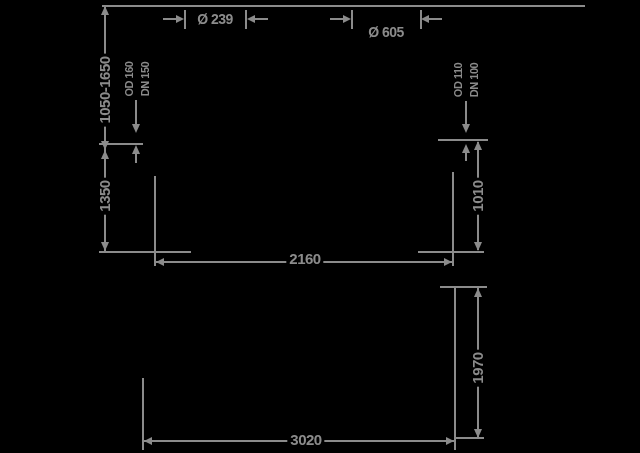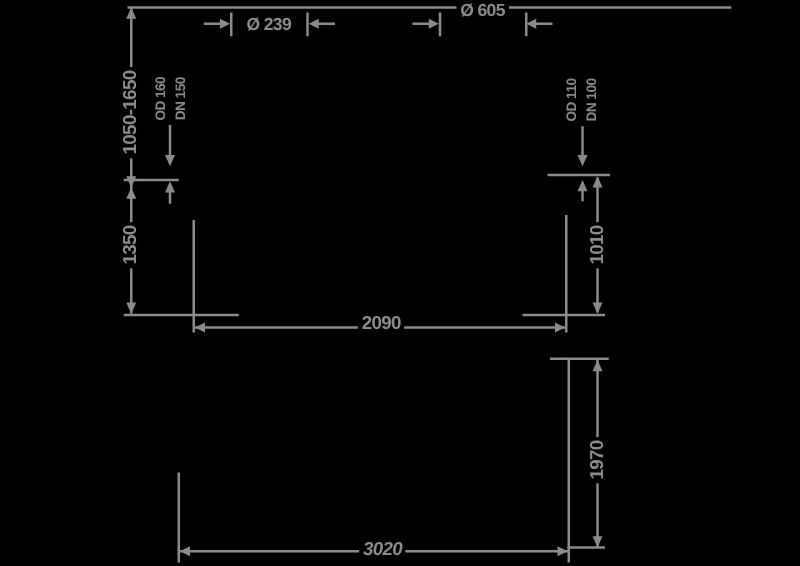--- a/index.html
+++ b/index.html
@@ -60,21 +60,21 @@
   <div class="ah right" style="left:176px;top:15px;"></div>
   <div class="vl" style="left:184px;top:10px;height:19px;"></div>
   <div class="lbl dia" style="left:215px;top:19px;">Ø 239</div>
   <div class="vl" style="left:245px;top:10px;height:19px;"></div>
   <div class="ah left" style="left:247px;top:15px;"></div>
   <div class="hl" style="left:254px;top:18px;width:14px;"></div>
 
   <div class="hl" style="left:330px;top:18px;width:14px;"></div>
   <div class="ah right" style="left:343px;top:15px;"></div>
   <div class="vl" style="left:351px;top:10px;height:19px;"></div>
-  <div class="lbl dia" style="left:386px;top:8px;">Ø 605</div>
+  <div class="lbl dia" style="left:386px;top:32px;">Ø 605</div>
   <div class="vl" style="left:420px;top:10px;height:19px;"></div>
   <div class="ah left" style="left:421px;top:15px;"></div>
   <div class="hl" style="left:428px;top:18px;width:14px;"></div>
 
   <div class="pipe-lbl" style="left:466px;top:80px;">
     <div>OD 110</div>
     <div>DN 100</div>
   </div>
   <div class="vl" style="left:465px;top:101px;height:24px;"></div>
   <div class="ah down" style="left:462px;top:124px;"></div>
@@ -87,30 +87,30 @@
   <div class="ah down" style="left:474px;top:242px;"></div>
   <div class="lbl rot" style="left:478px;top:196px;">1010</div>
   <div class="hl" style="left:418px;top:251px;width:66px;"></div>
 
   <div class="vl" style="left:154px;top:176px;height:90px;"></div>
   <div class="vl" style="left:452px;top:172px;height:94px;"></div>
 
   <div class="hl" style="left:155px;top:261px;width:298px;"></div>
   <div class="ah left" style="left:156px;top:258px;"></div>
   <div class="ah right" style="left:444px;top:258px;"></div>
-  <div class="lbl" style="left:305px;top:259px;">2090</div>
+  <div class="lbl" style="left:305px;top:259px;">2160</div>
 
   <div class="hl" style="left:440px;top:286px;width:47px;"></div>
   <div class="vl" style="left:454px;top:287px;height:163px;"></div>
   <div class="vl" style="left:142px;top:378px;height:72px;"></div>
 
   <div class="vl" style="left:477px;top:288px;height:150px;"></div>
   <div class="ah up" style="left:474px;top:288px;"></div>
   <div class="ah down" style="left:474px;top:429px;"></div>
   <div class="lbl rot" style="left:478px;top:368px;">1970</div>
   <div class="hl" style="left:454px;top:437px;width:30px;"></div>
 
   <div class="hl" style="left:143px;top:440px;width:312px;"></div>
   <div class="ah left" style="left:144px;top:437px;"></div>
   <div class="ah right" style="left:446px;top:437px;"></div>
-  <div class="lbl" style="left:306px;top:440px;font-style:italic;">3020</div>
+  <div class="lbl" style="left:306px;top:440px;">3020</div>
 
 </div>
 
 </body></html>

